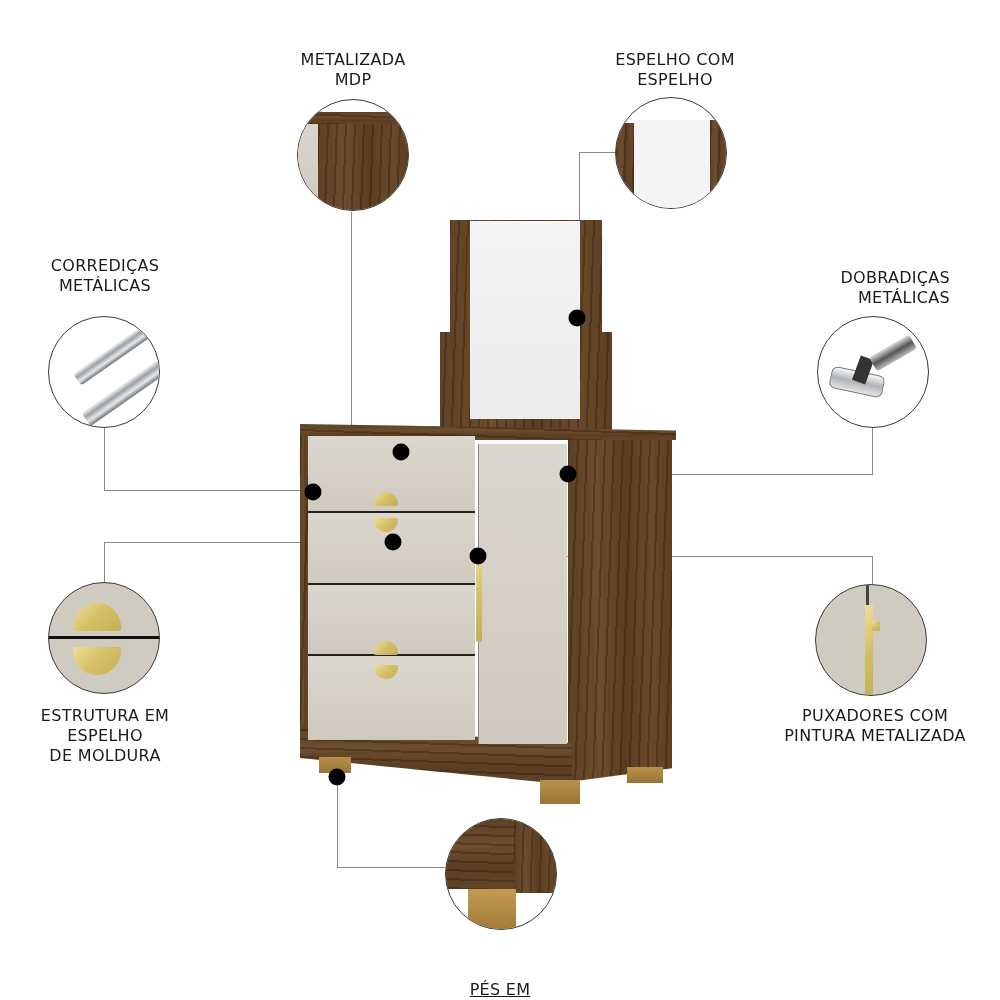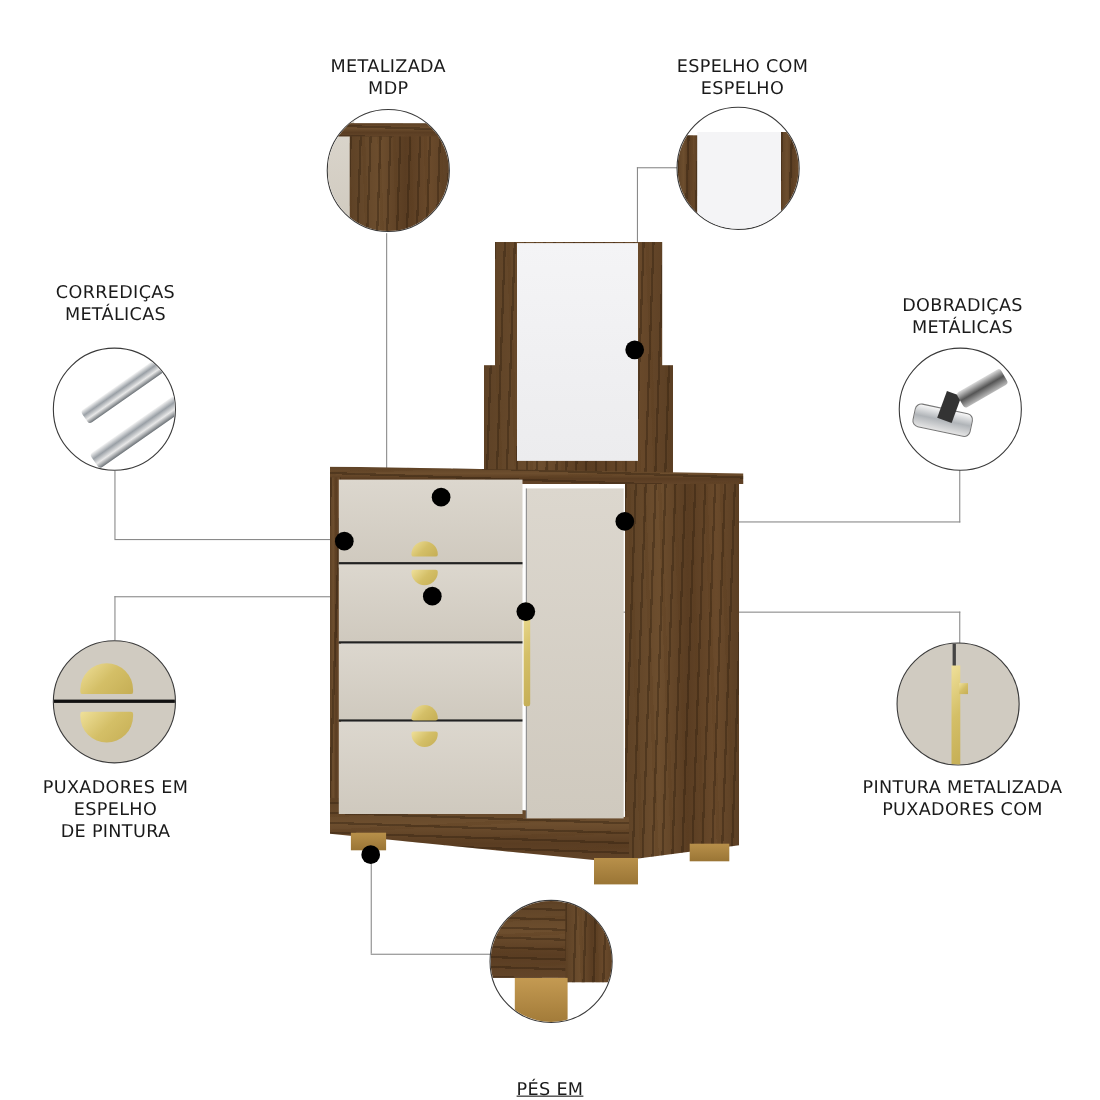--- a/index.html
+++ b/index.html
@@ -114,49 +114,49 @@
 
 <div class="label" style="left:30px;top:256px;width:150px;">
   <div>CORREDIÇAS</div>
   <div>METÁLICAS</div>
 </div>
 <div class="circle" style="left:48px;top:316px;width:112px;height:112px;">
   <div class="abs" style="left:20px;top:30px;width:90px;height:14px;transform:rotate(-35deg);background:linear-gradient(180deg,#f4f4f4,#9aa0a6,#e8e8e8,#6d7378);border-radius:3px;"></div>
   <div class="abs" style="left:28px;top:66px;width:100px;height:16px;transform:rotate(-35deg);background:linear-gradient(180deg,#f4f4f4,#9aa0a6,#e8e8e8,#6d7378);border-radius:3px;"></div>
 </div>
 
-<div class="label" style="left:800px;top:268px;width:150px;">
+<div class="label" style="left:800px;top:268px;width:150px;text-align:right;">
   <div>DOBRADIÇAS</div>
   <div>METÁLICAS</div>
 </div>
 <div class="circle" style="left:817px;top:316px;width:112px;height:112px;">
   <div class="abs" style="left:12px;top:54px;width:52px;height:20px;transform:rotate(12deg);background:linear-gradient(180deg,#f8f8f8,#b0b4b8,#e4e4e4);border-radius:6px;border:1px solid #777;"></div>
   <div class="abs" style="left:38px;top:40px;width:14px;height:26px;background:#333;transform:rotate(20deg);"></div>
   <div class="abs" style="left:52px;top:28px;width:46px;height:16px;transform:rotate(-30deg);background:linear-gradient(180deg,#ddd,#555,#bbb);border-radius:3px;"></div>
 </div>
 
 <div class="circle" style="left:48px;top:582px;width:112px;height:112px;background:#d0cbc1;">
   <div class="abs gold" style="left:24px;top:20px;width:48px;height:28px;border-radius:24px 24px 2px 2px;"></div>
   <div class="abs" style="left:0;top:53px;width:112px;height:3px;background:#111;"></div>
   <div class="abs gold" style="left:24px;top:64px;width:48px;height:28px;border-radius:2px 2px 24px 24px;"></div>
 </div>
 <div class="label" style="left:20px;top:706px;width:170px;">
-  <div>PUXADORES EM</div>
+  <div>ESTRUTURA EM</div>
   <div>ESPELHO</div>
-  <div>DE PINTURA</div>
+  <div>DE MOLDURA</div>
 </div>
 
 <div class="circle" style="left:815px;top:584px;width:112px;height:112px;background:#d0cbc1;">
   <div class="abs" style="left:50px;top:0;width:3px;height:22px;background:#444;"></div>
   <div class="abs gold" style="left:49px;top:20px;width:8px;height:92px;"></div>
   <div class="abs gold" style="left:56px;top:36px;width:8px;height:10px;"></div>
 </div>
 <div class="label" style="left:770px;top:706px;width:210px;">
+  <div>PUXADORES COM</div>
   <div>PINTURA METALIZADA</div>
-  <div>PUXADORES COM</div>
 </div>
 
 <div class="circle" style="left:445px;top:818px;width:112px;height:112px;">
   <div class="abs wood-h" style="left:0;top:0;width:112px;height:70px;"></div>
   <div class="abs wood" style="left:68px;top:0;width:44px;height:74px;"></div>
   <div class="abs" style="left:22px;top:70px;width:48px;height:42px;background:linear-gradient(180deg,#c49a52,#a17a38);"></div>
 </div>
 <div class="label" style="left:440px;top:980px;width:120px;text-decoration:underline;">
   <div>PÉS EM</div>
   <div>PVC</div>

